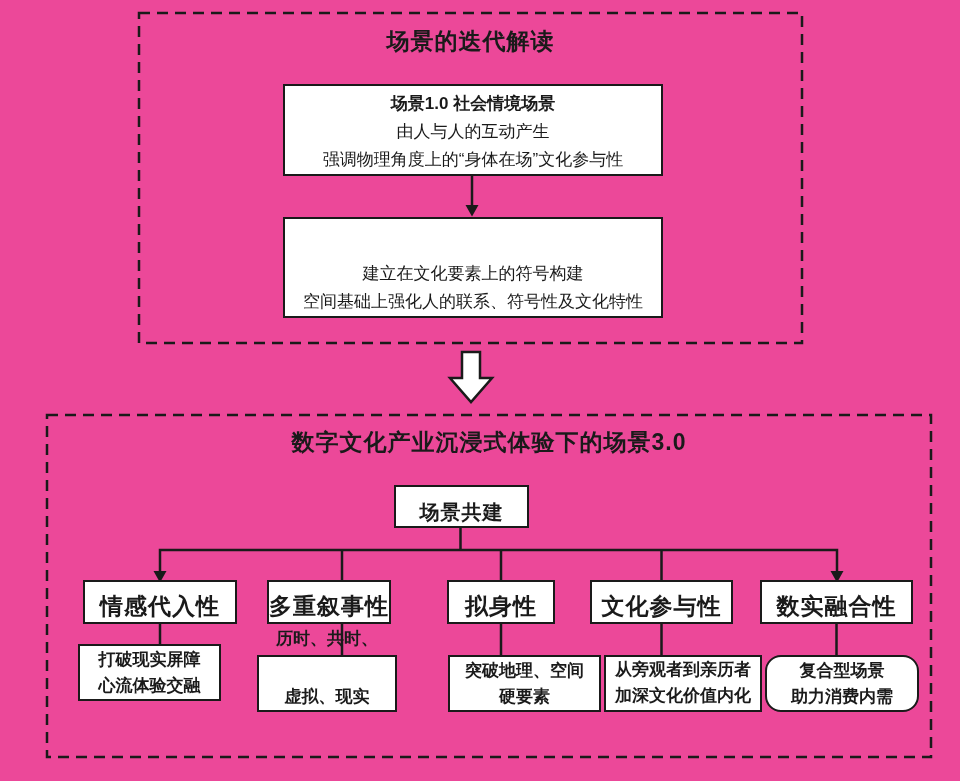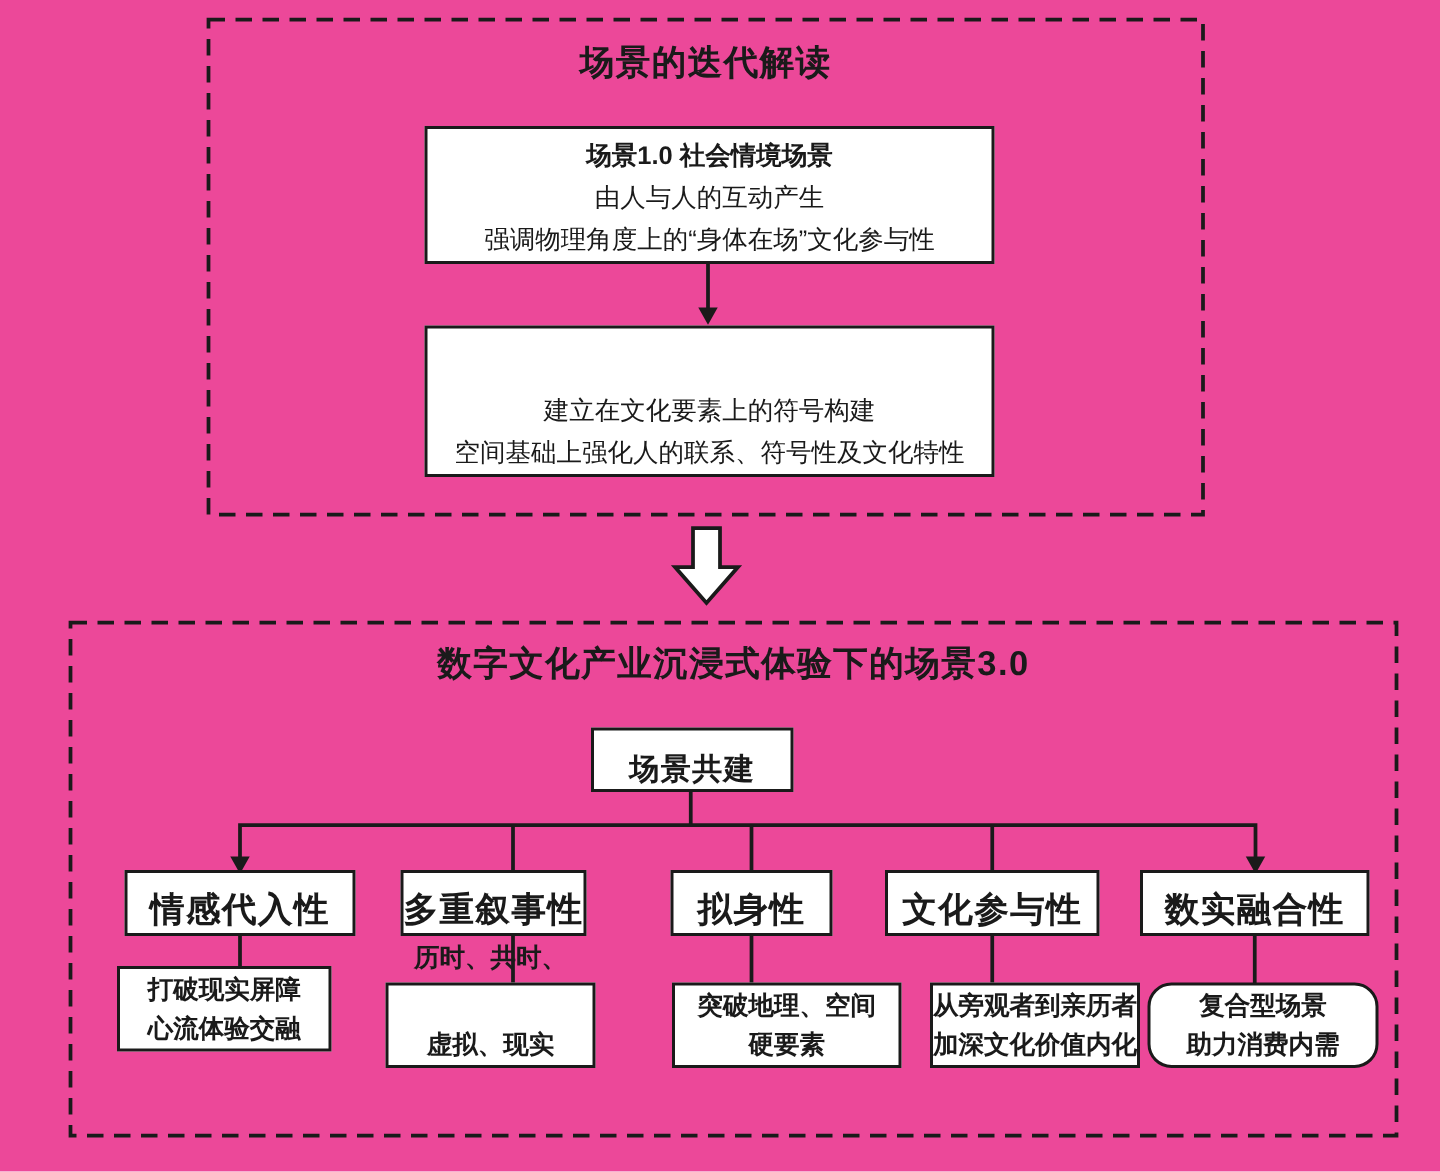--- a/index.html
+++ b/index.html
@@ -113,21 +113,21 @@
     <div class="detail-line">心流体验交融</div>
   </div>
   <div class="solid-box detail-box" style="left:257px; top:655px; width:140px; height:57px;gap:32px;">
     <div class="detail-line">历时、共时、</div>
     <div class="detail-line">虚拟、现实</div>
   </div>
   <div class="solid-box detail-box" style="left:432px; top:655px; width:153px; height:57px;margin-left:16px;">
     <div class="detail-line">突破地理、空间</div>
     <div class="detail-line">硬要素</div>
   </div>
-  <div class="solid-box detail-box" style="left:620px; top:655px; width:140px; height:57px;">
+  <div class="solid-box detail-box" style="left:604px; top:655px; width:158px; height:57px;font-family:Liberation Mono, monospace;">
     <div class="detail-line">从旁观者到亲历者</div>
     <div class="detail-line">加深文化价值内化</div>
   </div>
   <div class="solid-box detail-box" style="left:765px; top:655px; width:154px; height:57px;border-radius:16px;">
     <div class="detail-line">复合型场景</div>
     <div class="detail-line">助力消费内需</div>
   </div>
 
 </div>
 

